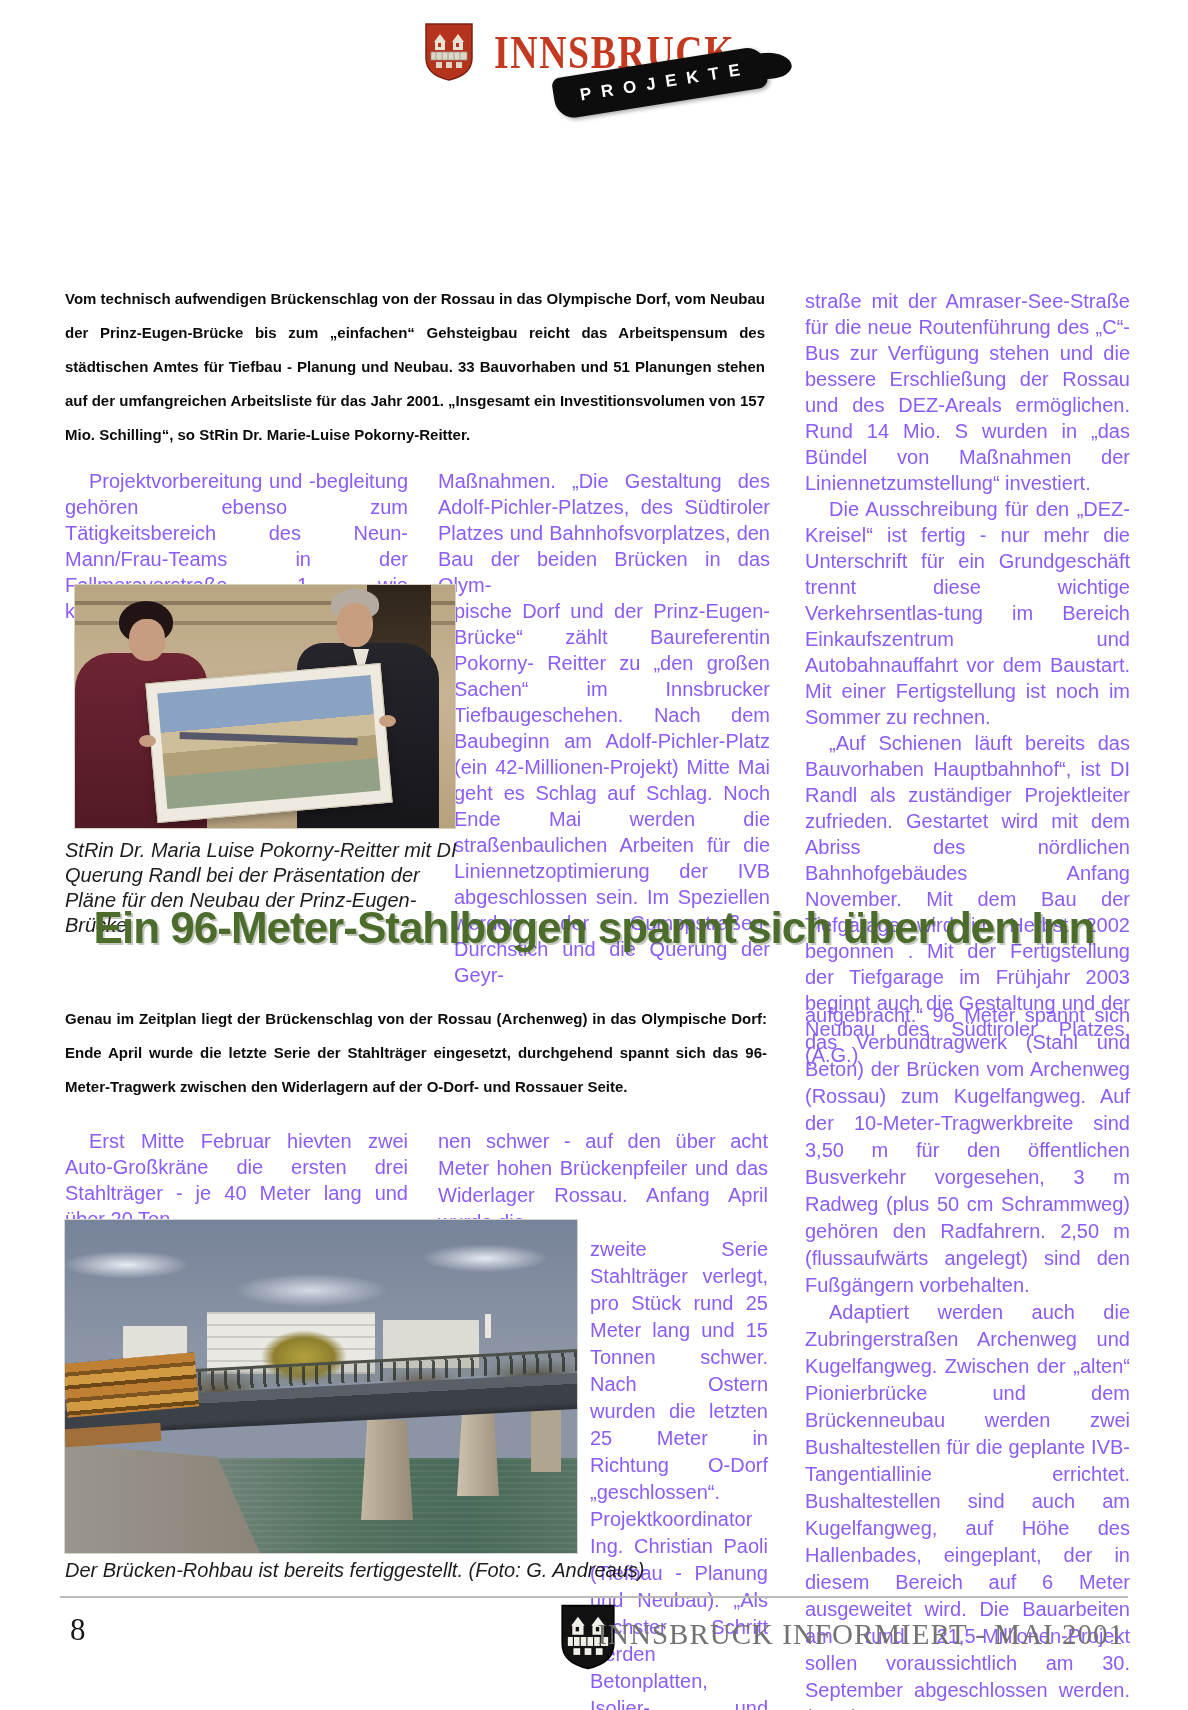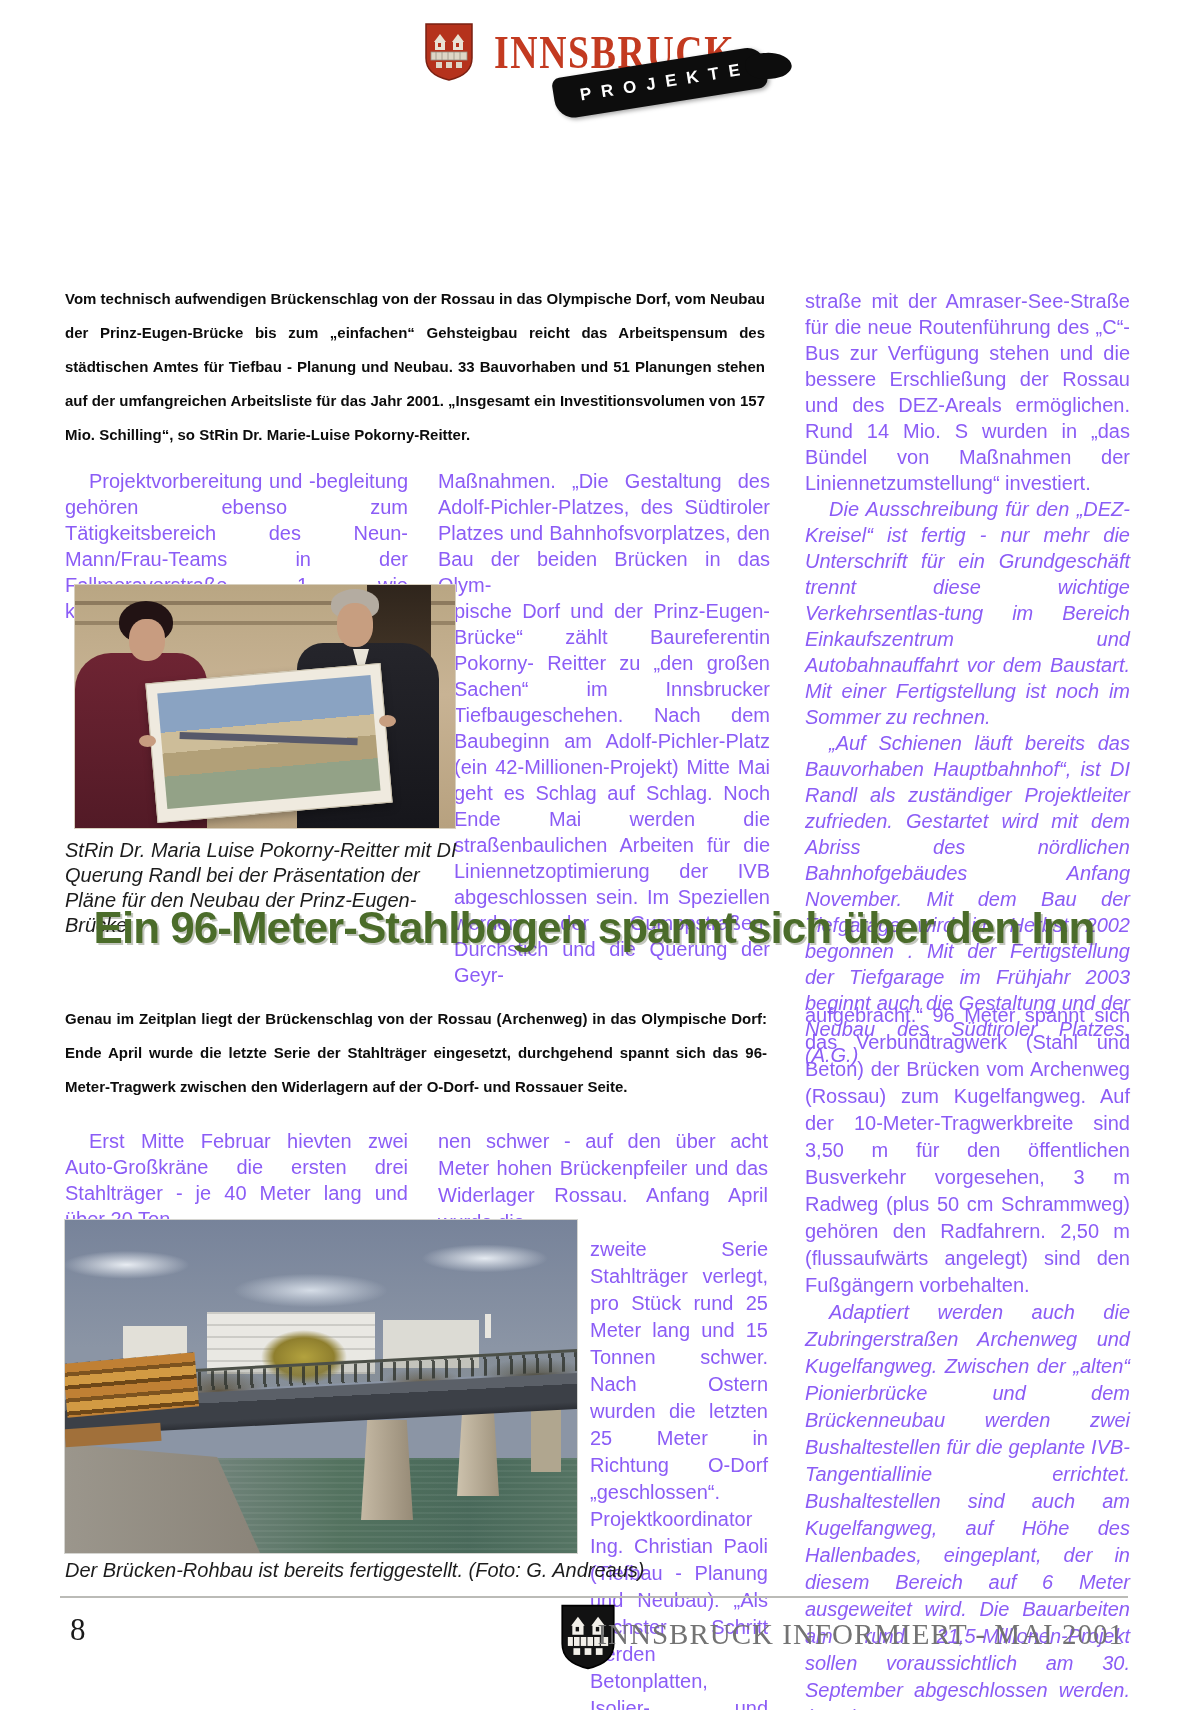--- a/index.html
+++ b/index.html
@@ -47,21 +47,21 @@
   
   .lead {
     position:absolute; left:65px; width:700px; font-weight:bold;
     font-size:15px; line-height:34px; text-align:justify; color:#0c0c0c;
   }
   .lead1 { top:282px; }
   .lead2 { top:1002px; width:702px; }
   .bodycol {
     position:absolute; font-size:20px; line-height:26px; text-align:justify; color:#8b5cf6;
   }
-  .bodycol p + p { text-indent:24px;font-style:italic; }
+  .bodycol p + p { text-indent:24px; }
   .a1-col1 { left:65px;  top:468px; width:343px; }
   .a1-col1 p:first-child { text-indent:24px; }
   .a1-col2 { left:438px; top:468px; width:332px; }
   .a1-col2 .wrapped { margin-left:16px; }
   .a1-col3 { left:805px; top:288px; width:325px; }
   .a2-col1 { left:65px;  top:1128px; width:343px; }
   .a2-col1 p:first-child { text-indent:24px; }
   .a2-col2 { left:438px; top:1128px; width:330px; line-height:27px; }
   .a2-col2 .wrapped { margin-left:152px; }
   .a2-col3 { left:805px; top:1002px; width:325px; line-height:27px; }

